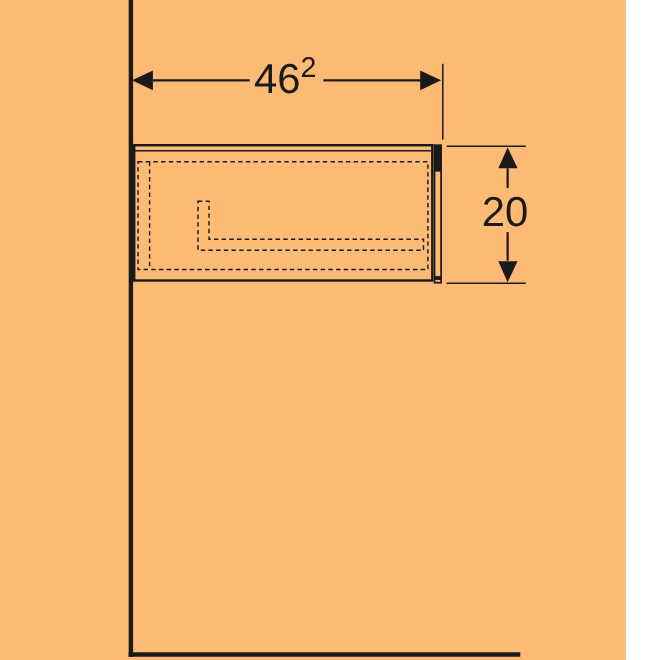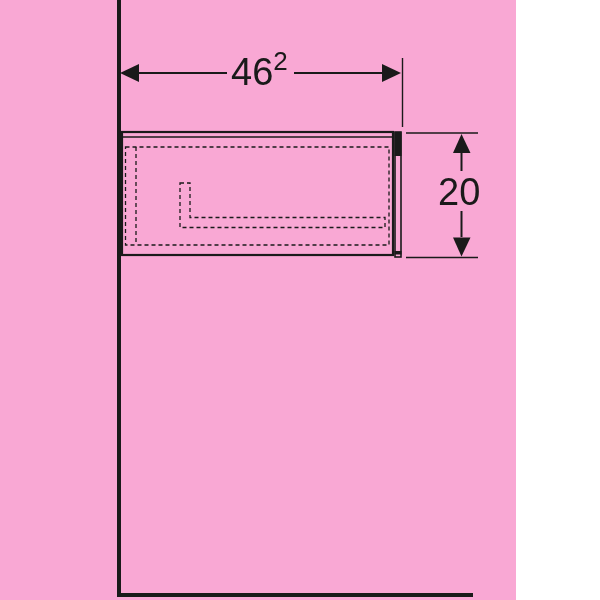--- a/index.html
+++ b/index.html
@@ -3,23 +3,23 @@
 <meta charset="utf-8">
 <style>
   html, body {
     margin: 0;
     padding: 0;
     background: #ffffff;
     font-family: "Liberation Sans", sans-serif;
   }
   .stage {
     position: relative;
-    width: 516px;
+    width: 569px;
     height: 600px;
-    background: #f9a8d4;
+    background: #fdba74;
     overflow: hidden;
   }
   svg {
     display: block;
   }
   .stroke {
     stroke: #1a1a1a;
     fill: none;
   }
   .fill {

